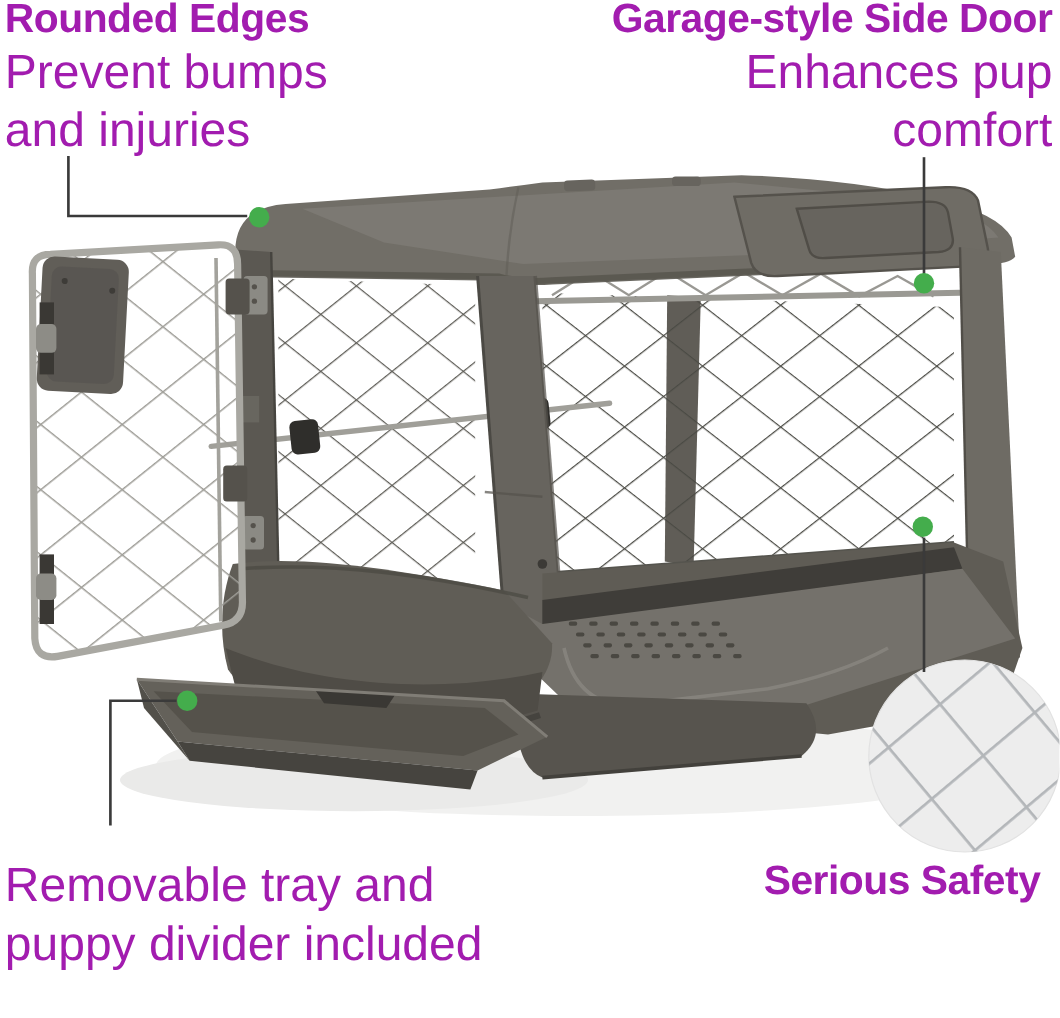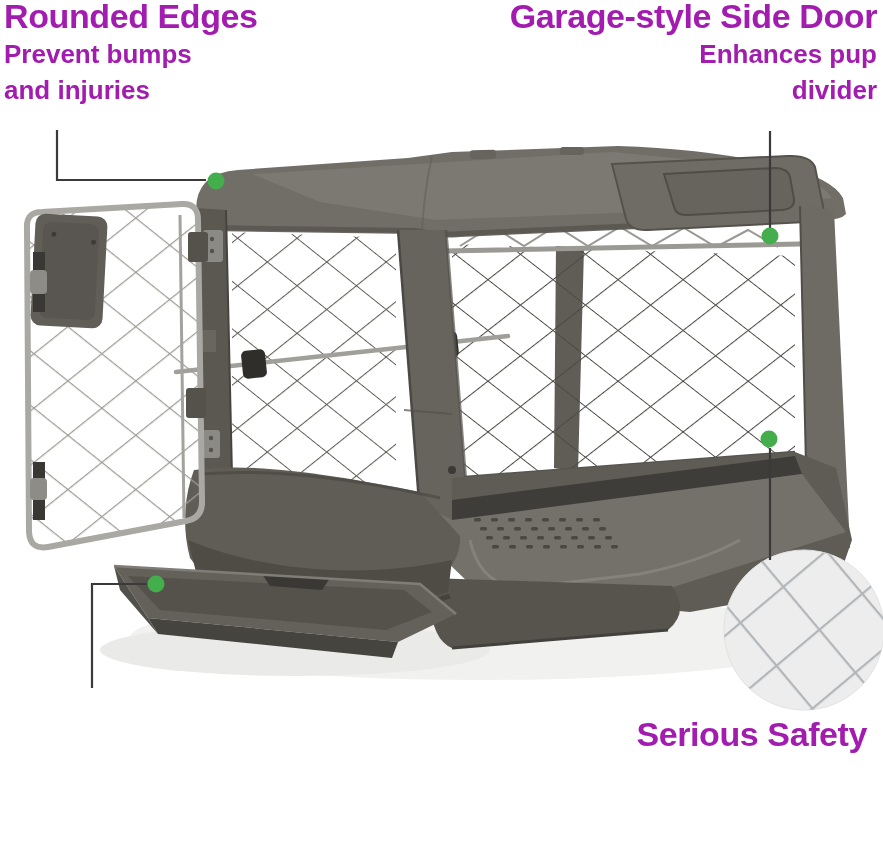--- a/index.html
+++ b/index.html
@@ -6,21 +6,21 @@
   .canvas{
     position:relative;width:883px;height:848px;background:#ffffff;
     overflow:hidden;font-family:"Liberation Sans",sans-serif;color:#a21caf;
   }
   .scene{position:absolute;left:0;top:0;}
   .callout{position:absolute;}
   .callout h2{
     margin:0;font-size:34px;font-weight:bold;line-height:40px;letter-spacing:-0.4px;
   }
   .callout p{
-    margin:0;font-size:26px;font-weight:bold;line-height:36px;white-space:pre-line;
+    margin:0;font-size:40px;font-weight:normal;line-height:49px;white-space:pre-line;
   }
   .co-top-left{left:4px;top:-4px;text-align:left;}
   .co-top-right{right:6px;top:-4px;text-align:right;}
   .co-bottom-left{left:4px;top:714px;text-align:left;}
   .co-bottom-right{right:16px;top:714px;text-align:left;}
 </style>
 </head>
 <body>
 
 <div class="canvas">
@@ -204,23 +204,25 @@
 
   <div class="callout co-top-left">
     <h2>Rounded Edges</h2>
     <p>Prevent bumps
 and injuries</p>
   </div>
 
   <div class="callout co-top-right">
     <h2>Garage-style Side Door</h2>
     <p>Enhances pup
-divider</p>
+comfort</p>
   </div>
 
   <div class="callout co-bottom-left">
+    <p>Removable tray and
+puppy divider included</p>
   </div>
 
   <div class="callout co-bottom-right">
     <h2>Serious Safety</h2>
   </div>
 
 </div>
 
 </body></html>

